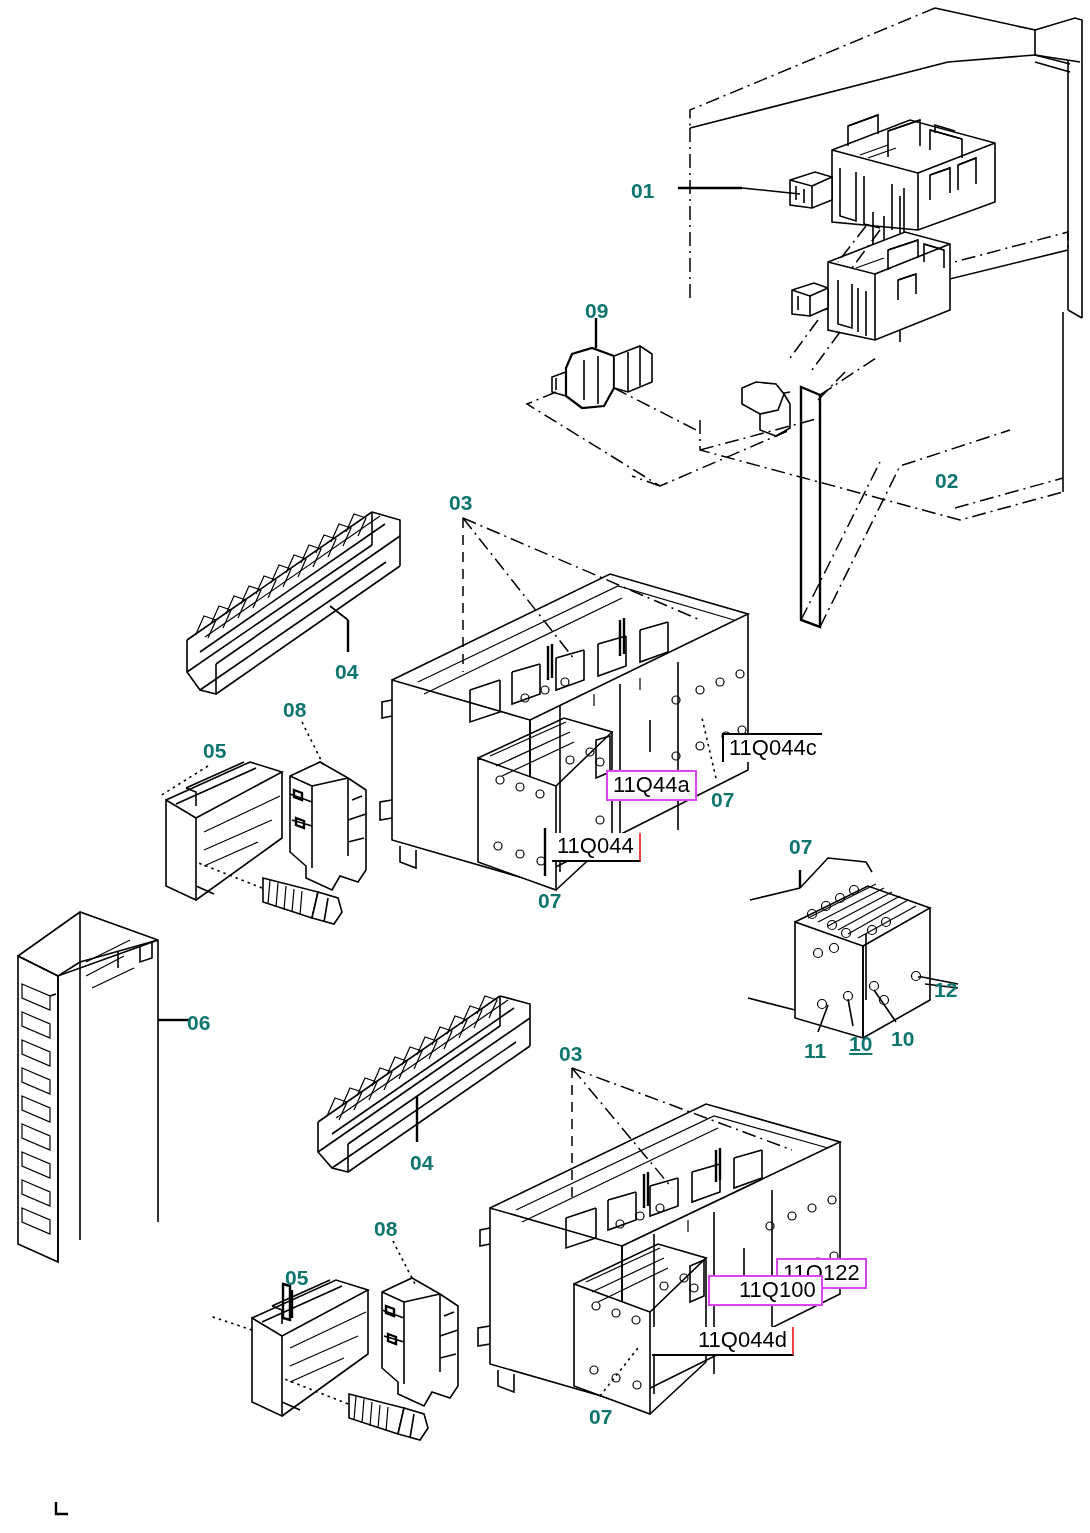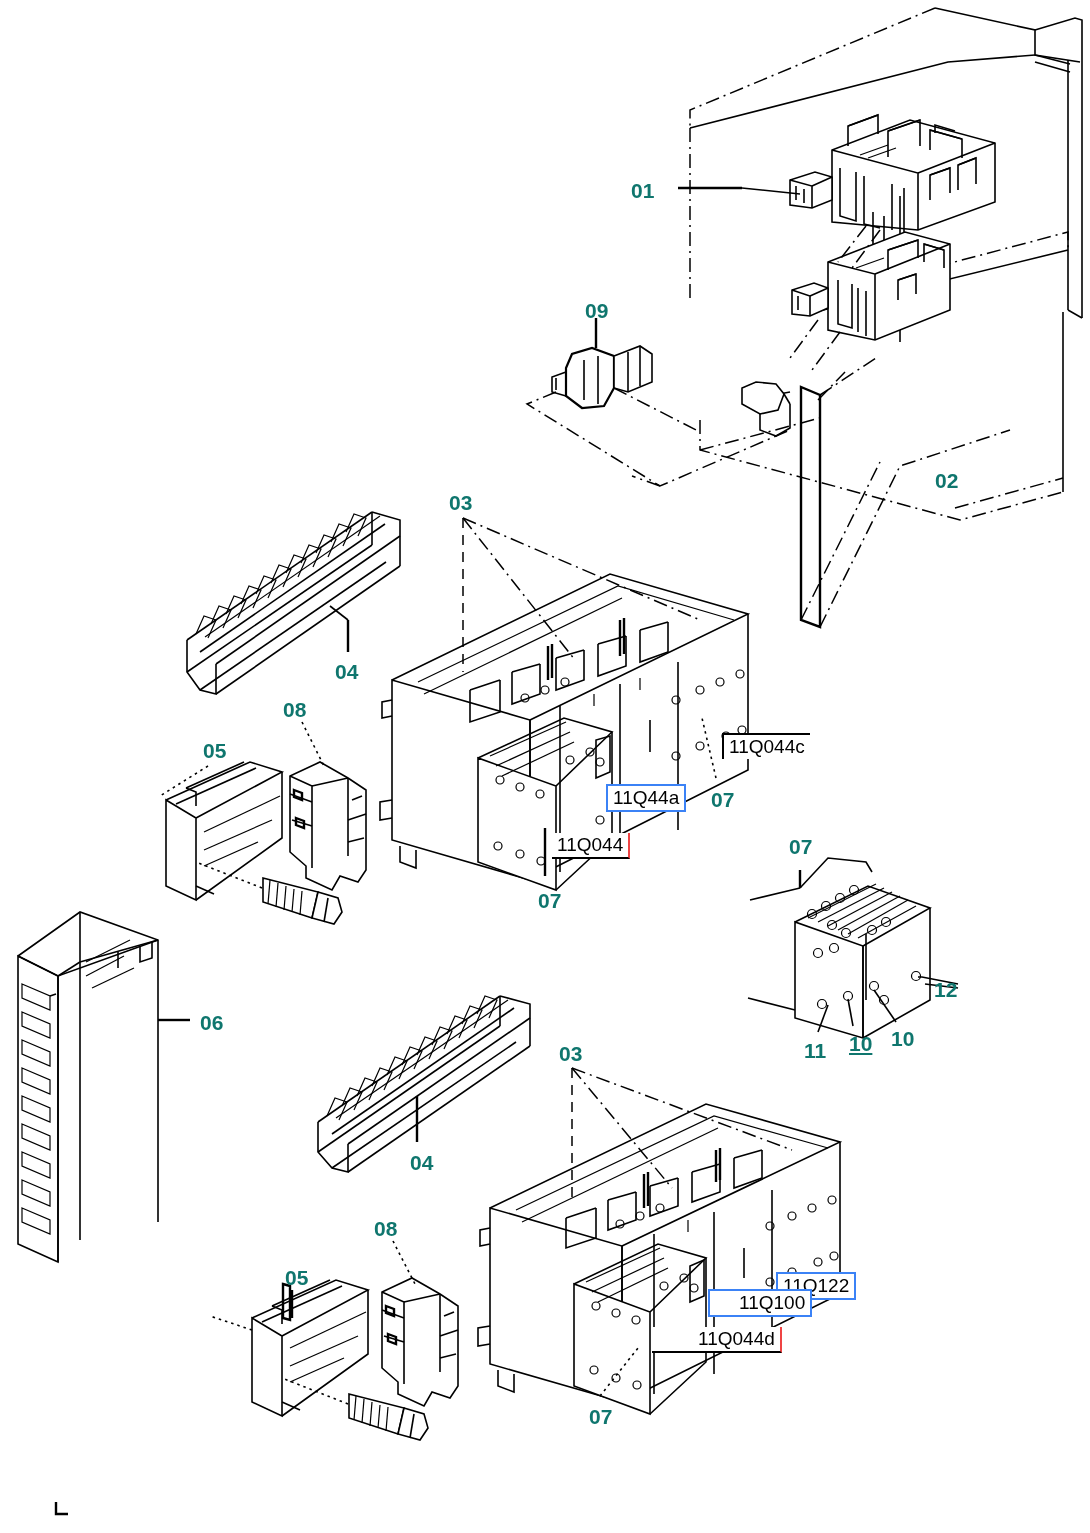--- a/index.html
+++ b/index.html
@@ -19,27 +19,27 @@
     font-size:21px;
     letter-spacing:0px;
     line-height:1;
     white-space:nowrap;
     user-select:none;
   }
   .partlabel{
     position:absolute;
     color:#000000;
     font-family:"Liberation Sans",sans-serif;
-    font-size:19px;
+    font-size:22px;
     line-height:1;
     white-space:nowrap;
     padding:2px 5px 3px 5px;
     background:#ffffff;
   }
-  .box-full{border:2px solid #3b82f6;margin-top:14px;}
+  .box-full{border:2px solid #d946ef;}
   .box-tl{border-top:2px solid #000;border-left:2px solid #000;}
   .box-br{border-bottom:2px solid #000;border-right:2px solid #ef4444;}
 </style>
 </head>
 <body>
 
 <div id="page">
 
 <svg id="svg-root" viewBox="0 0 1090 1533">
   <defs>
@@ -564,21 +564,21 @@
       <div class="callout" style="left: 335px; top: 661px;">04</div>
       <div class="callout" style="left: 283px; top: 699px;">08</div>
       <div class="callout" style="left: 203px; top: 740px;">05</div>
       <div class="callout" style="left: 711px; top: 789px;">07</div>
       <div class="callout" style="left: 538px; top: 890px;">07</div>
       <div class="callout" style="left: 789px; top: 836px;">07</div>
       <div class="callout" style="left: 934px; top: 979px;">12</div>
       <div class="callout" style="left: 804px; top: 1040px;">11</div>
       <div class="callout" style="left: 849px; top: 1033px; text-decoration: underline;">10</div>
       <div class="callout" style="left: 891px; top: 1028px;">10</div>
-      <div class="callout" style="left: 200px; top: 1012px; text-align: center;">06</div>
+      <div class="callout" style="left: 187px; top: 1012px; text-align: center;">06</div>
       <div class="callout" style="left: 559px; top: 1043px;">03</div>
       <div class="callout" style="left: 410px; top: 1152px;">04</div>
       <div class="callout" style="left: 374px; top: 1218px;">08</div>
       <div class="callout" style="left: 285px; top: 1267px;">05</div>
       <div class="callout" style="left: 589px; top: 1406px;">07</div>
     </div>
 
 <div id="partlabels-layer">
       <div class="partlabel box-tl" style="left: 722px; top: 733px;">11Q044c</div>
       <div class="partlabel box-full" style="left: 606px; top: 770px;">11Q44a</div>

